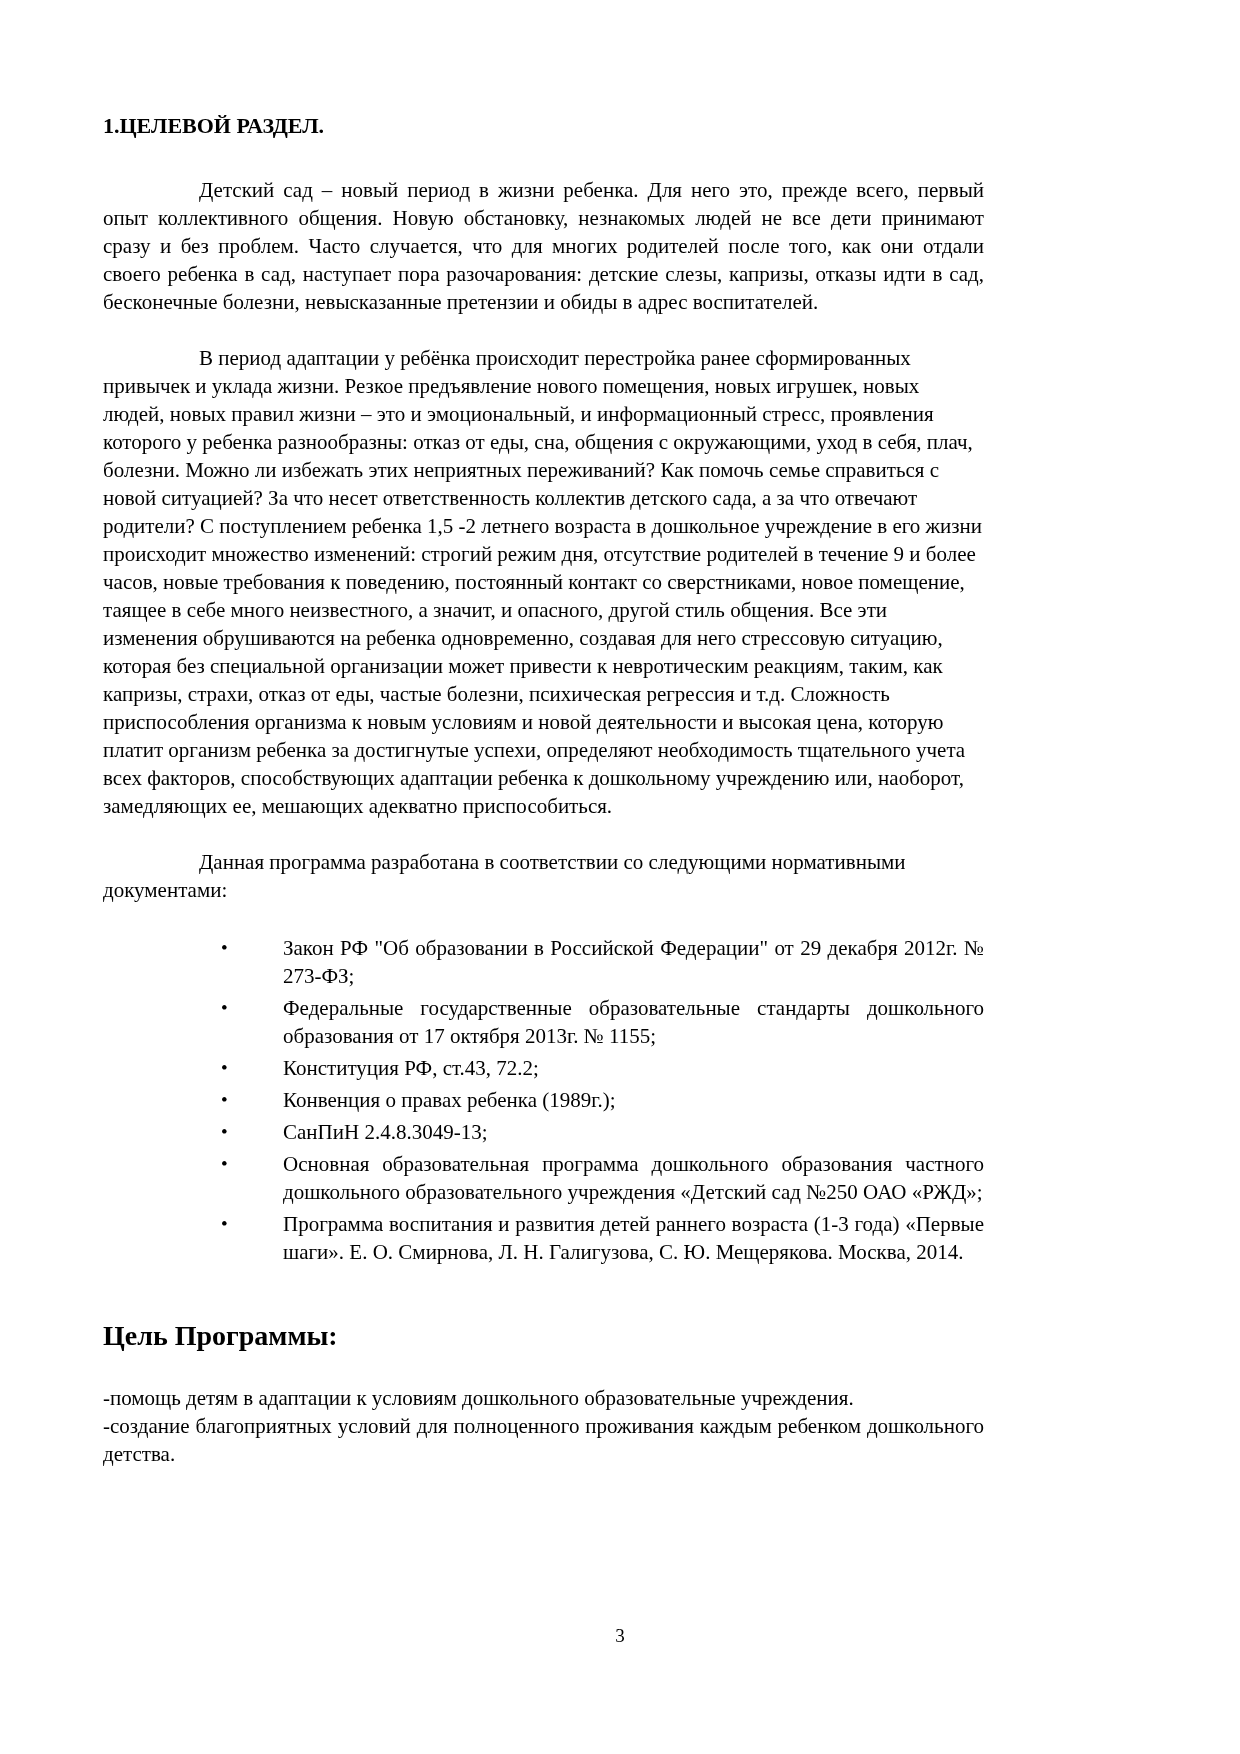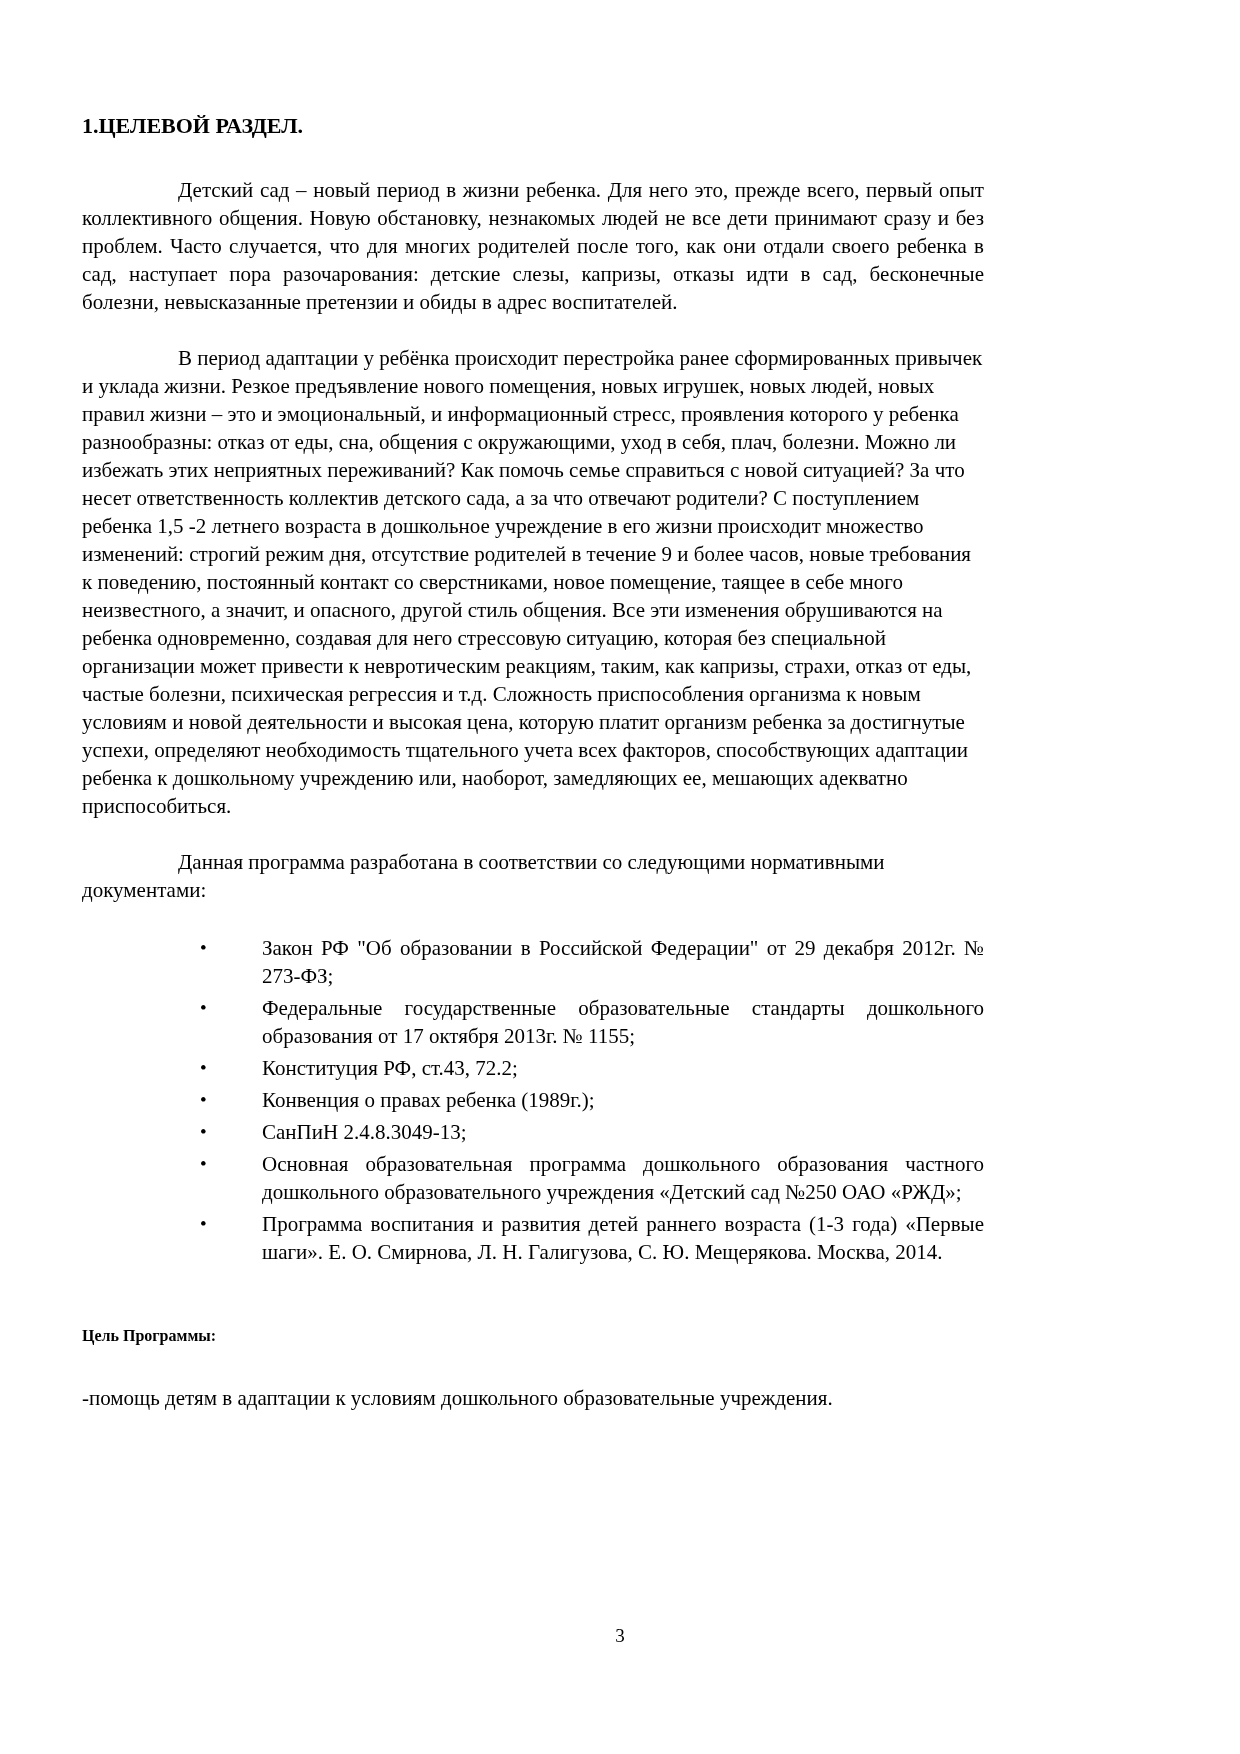--- a/index.html
+++ b/index.html
@@ -16,21 +16,21 @@
     font-size: 21px;
     line-height: 28px;
     color: #000000;
   }
   .page {
     position: absolute;
     top: 0; left: 0;
     width: 1104px;
     height: 1754px;
     box-sizing: border-box;
-    padding: 112px 120px 0 82px;
+    padding: 112px 120px 0 103px;
     background: #ffffff;
   }
   .h-section {
     font-weight: bold;
     font-size: 22px;
     margin: 0 0 36px 0;
   }
   .h-sub {
     font-weight: bold;
     font-size: 22px;
@@ -63,21 +63,21 @@
     margin: 0 0 4px 0;
   }
   ul.doc-list li .marker {
     position: absolute;
     left: 0;
     top: 0;
     font-size: 19px;
   }
   .h-goal {
     font-weight: bold;
-    font-size: 16px;
+    font-size: 28px;
     margin: 56px 0 34px 0;
   }
   .goal-line {
     margin: 0;
   }
   .page-number {
     position: absolute;
     top: 1622px;
     left: 0;
     width: 1240px;
@@ -127,16 +127,17 @@
     <li>
       <span class="marker">•</span>
       <span>Программа воспитания и развития детей раннего возраста (1-3 года) «Первые шаги». Е. О. Смирнова, Л. Н. Галигузова, С. Ю. Мещерякова. Москва, 2014.</span>
     </li>
   </ul>
 
   <h2 class="h-goal">Цель Программы:</h2>
 
   <p class="goal-line left">-помощь детям в адаптации к условиям дошкольного образовательные учреждения.</p>
 
+  <p class="goal-line just">-создание благоприятных условий для полноценного проживания каждым ребенком дошкольного детства.</p>
 
   <div class="page-number">3</div>
 
 </div>
 
 </body></html>

